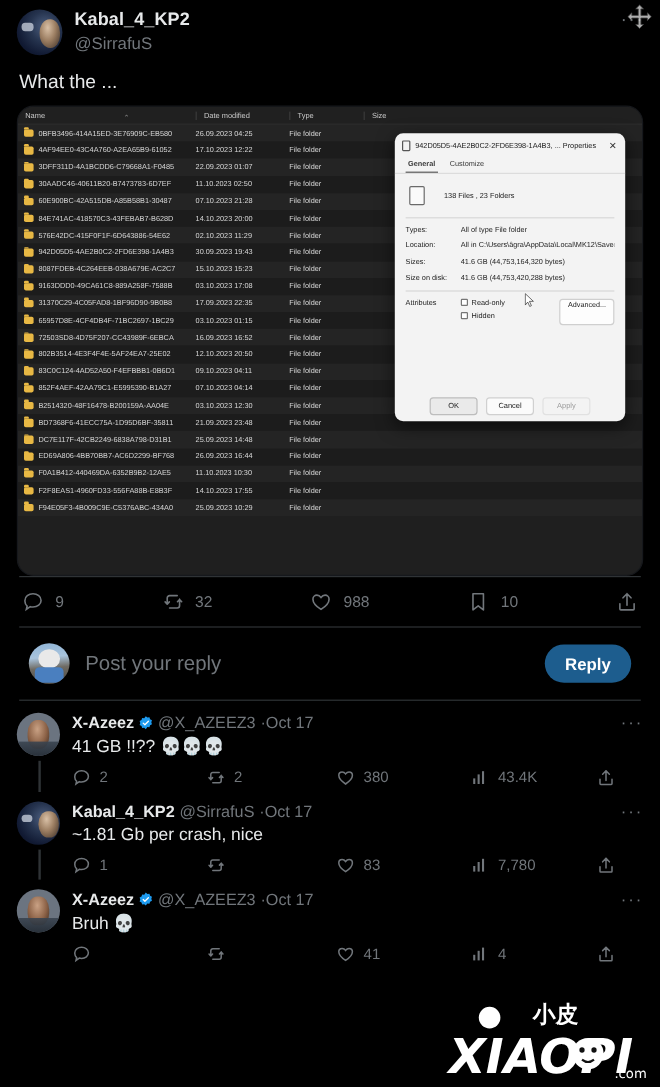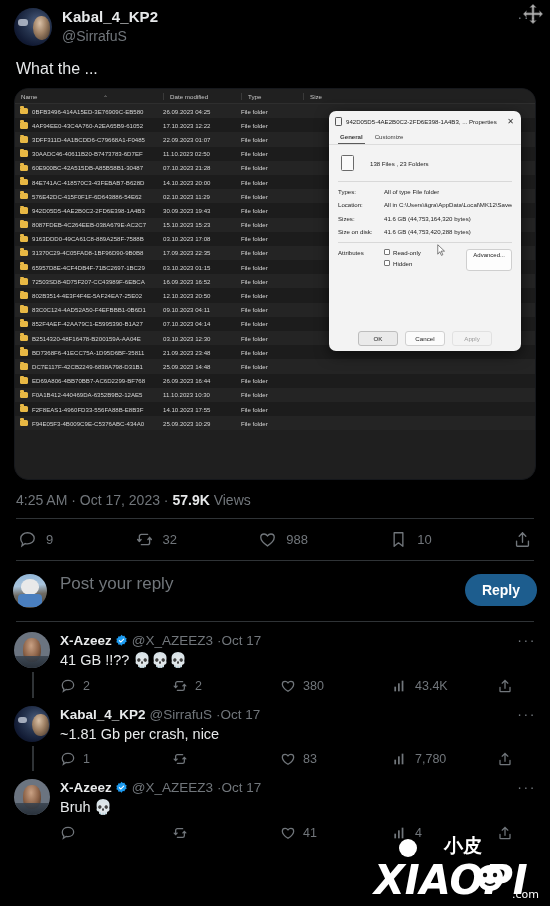--- a/index.html
+++ b/index.html
@@ -132,21 +132,21 @@
   .meta { padding: 12px 16px 10px; font-size: 14px; color: #71767b; }
   .meta b { color: #e7e9ea; font-weight: bold; }
   .divider { height: 1px; background: #2f3336; margin: 0 16px; }
   .actions { display: flex; align-items: center; padding: 11px 18px 11px 18px; }
   .act { display: flex; align-items: center; color: #71767b; font-size: 13px; }
   .act .lbl { margin-left: 9px; }
   .sp { flex: 1; }
   .ico { width: 19px; height: 19px; display: block; }
 
   
-  .composer { display: flex; align-items: flex-start; padding: 13px 13px; }
+  .composer { display: flex; align-items: center; padding: 13px 24px; }
   .composer .avatar { width: 34px; height: 34px; flex: 0 0 34px; }
   .comp-ph { margin-left: 13px; font-size: 17px; color: #71767b; flex: 1; }
   .reply-btn {
     background: #1d5d8e; color: #ffffff; border-radius: 18px; padding: 8px 17px;
     font-size: 14px; font-weight: bold; border: none;
   }
 
   
   .reply { display: flex; padding: 10px 14px 2px 14px; position: relative; }
   .thread-line { position: absolute; left: 32px; top: 50px; bottom: -2px; width: 2px; background: #2f3336; }
@@ -437,23 +437,20 @@
         <path d="M1 1l9 8.5H5.6l2.2 4.8-1.9.9-2.2-4.9L1 13.6z" fill="#fff" stroke="#333" stroke-width=".8"></path>
       </svg>
       <div class="props-footer">
         <div class="pbtn primary">OK</div>
         <div class="pbtn">Cancel</div>
         <div class="pbtn disabled">Apply</div>
       </div>
     </div>
   </div>
 
-  <div class="meta">
-    <span>4:25 AM · Oct 17, 2023 · </span><b>57.9K</b><span> Views</span>
-  </div>
   <div class="divider"></div>
 
   <div class="actions">
     <div class="act">
       <svg class="ico" viewBox="0 0 24 24">
         <path d="M3.5 10.5c0-4 3.8-7 8.5-7s8.5 3 8.5 7-3.8 7-8.5 7c-1 0-2-.1-2.9-.4L5 20l.8-3.4c-1.4-1.3-2.3-3-2.3-5.1z" fill="none" stroke="#71767b" stroke-width="1.7"></path>
       </svg>
       <span class="lbl">9</span>
     </div>
     <div class="sp"></div>

